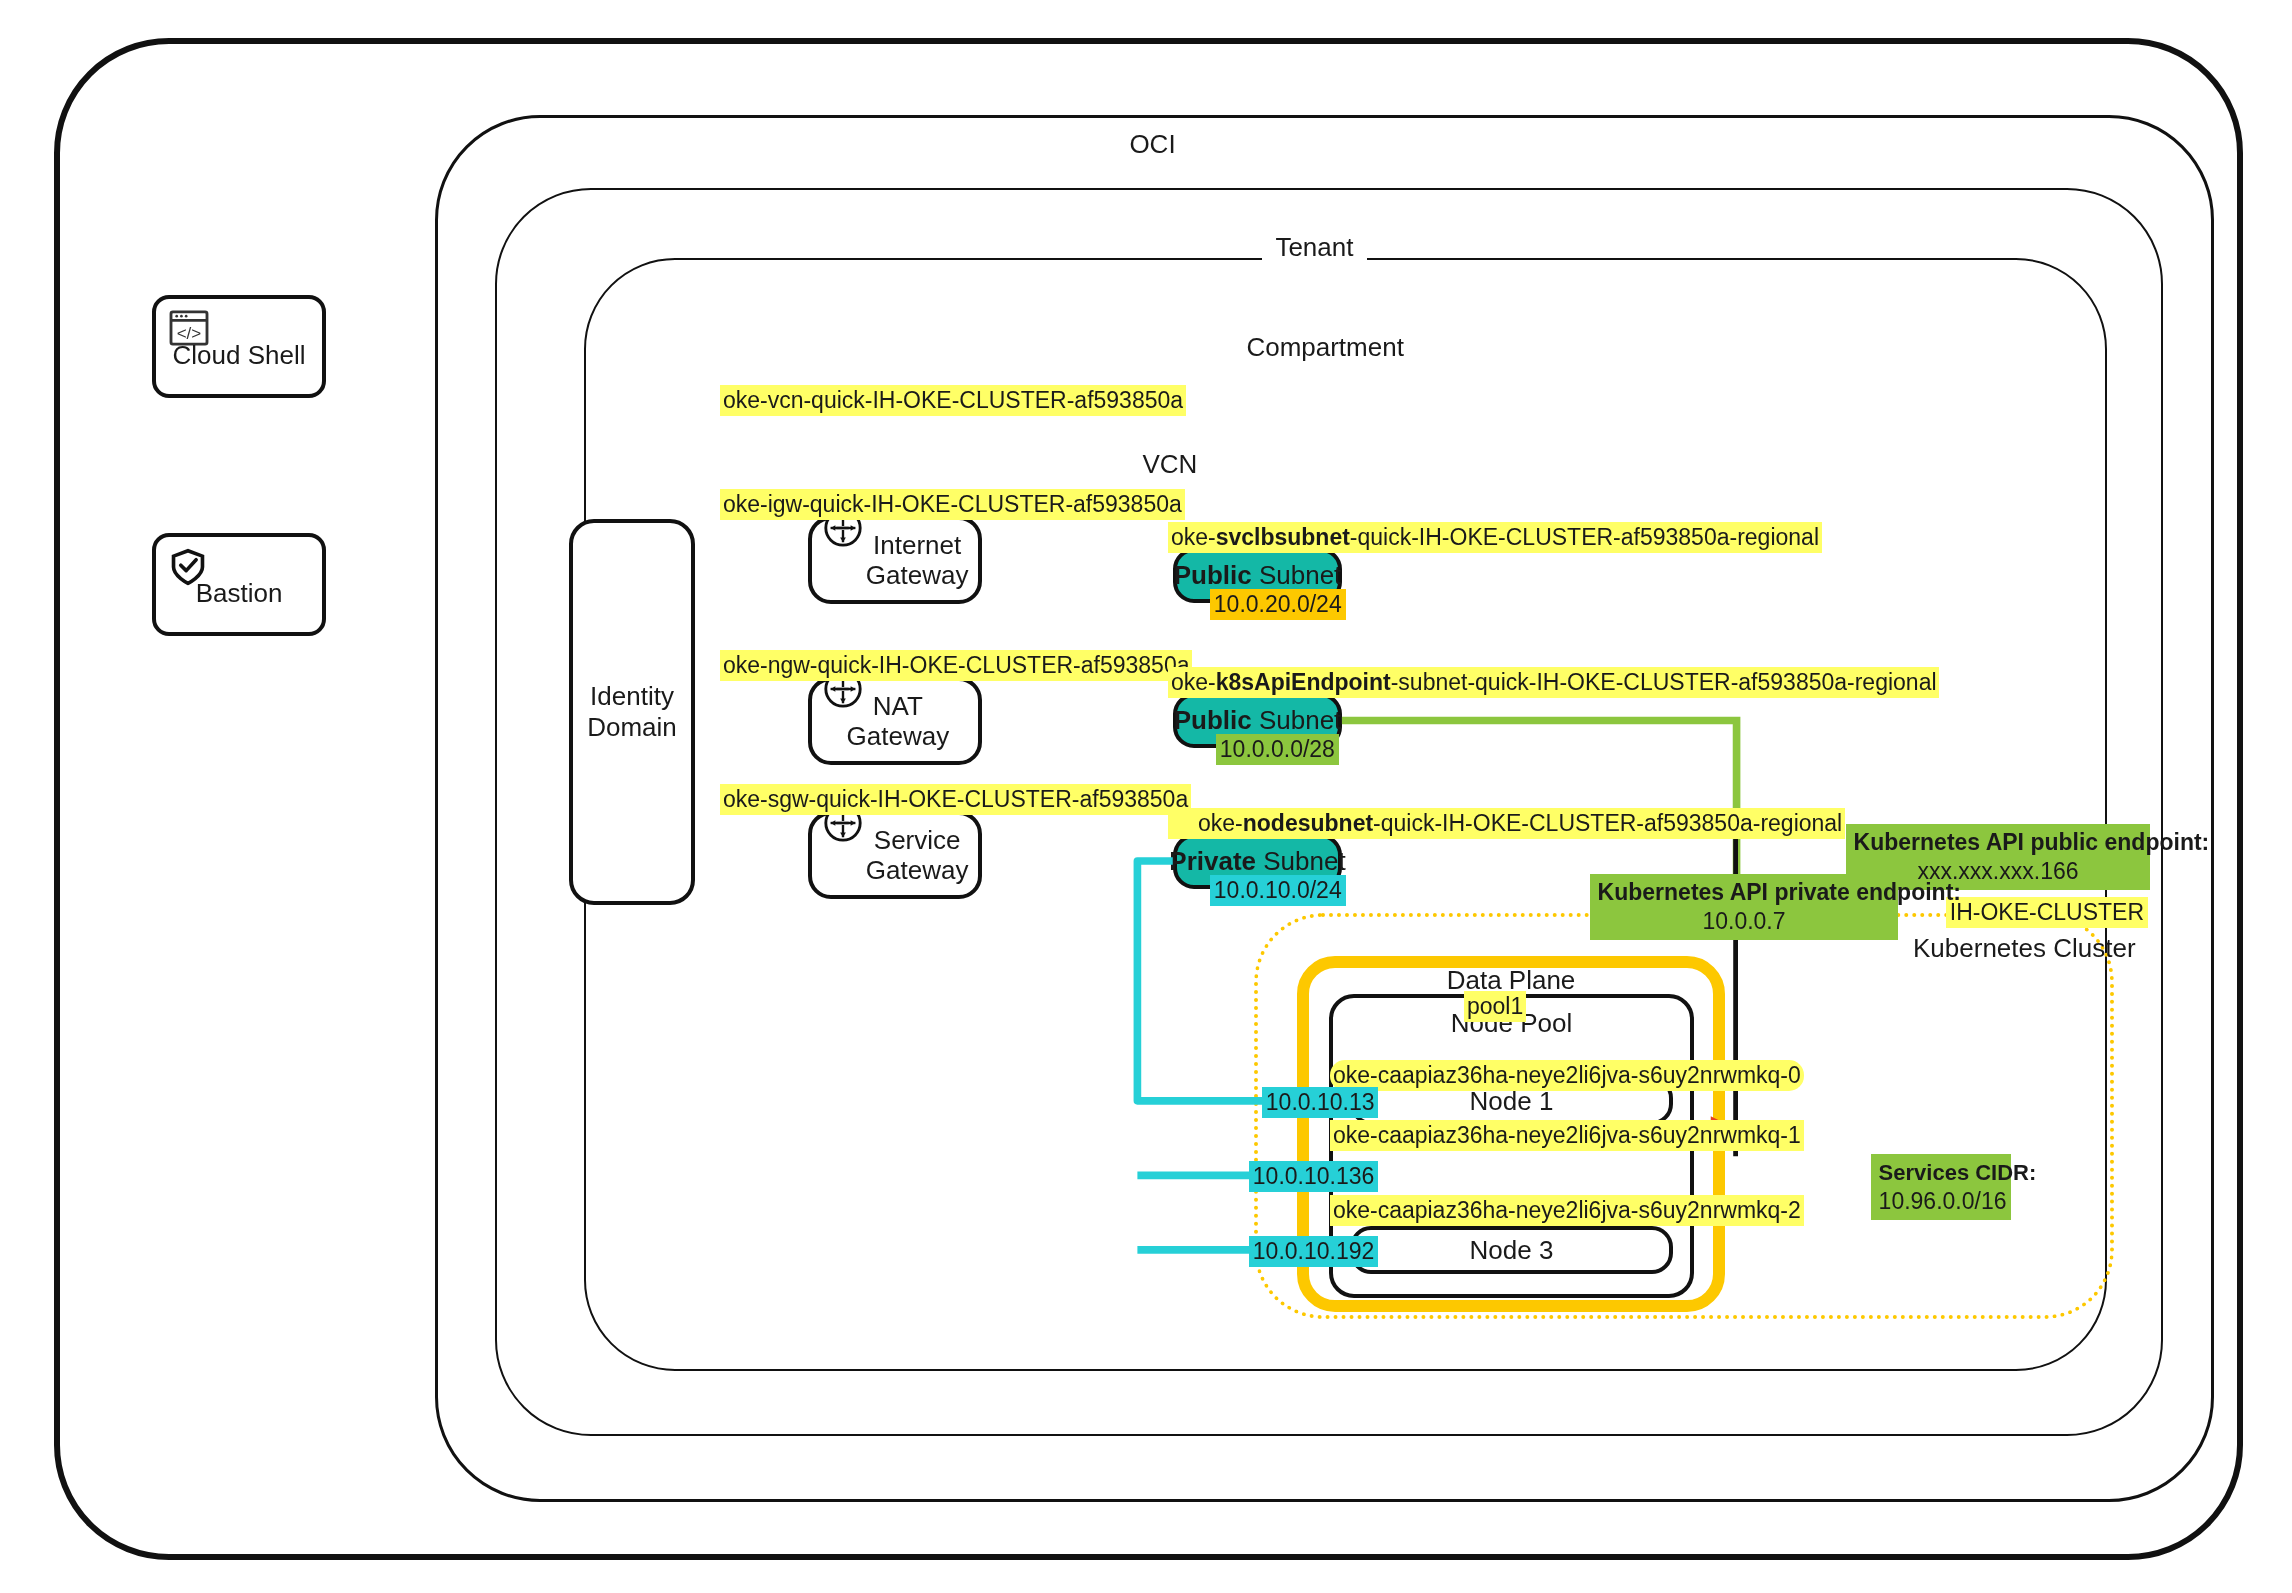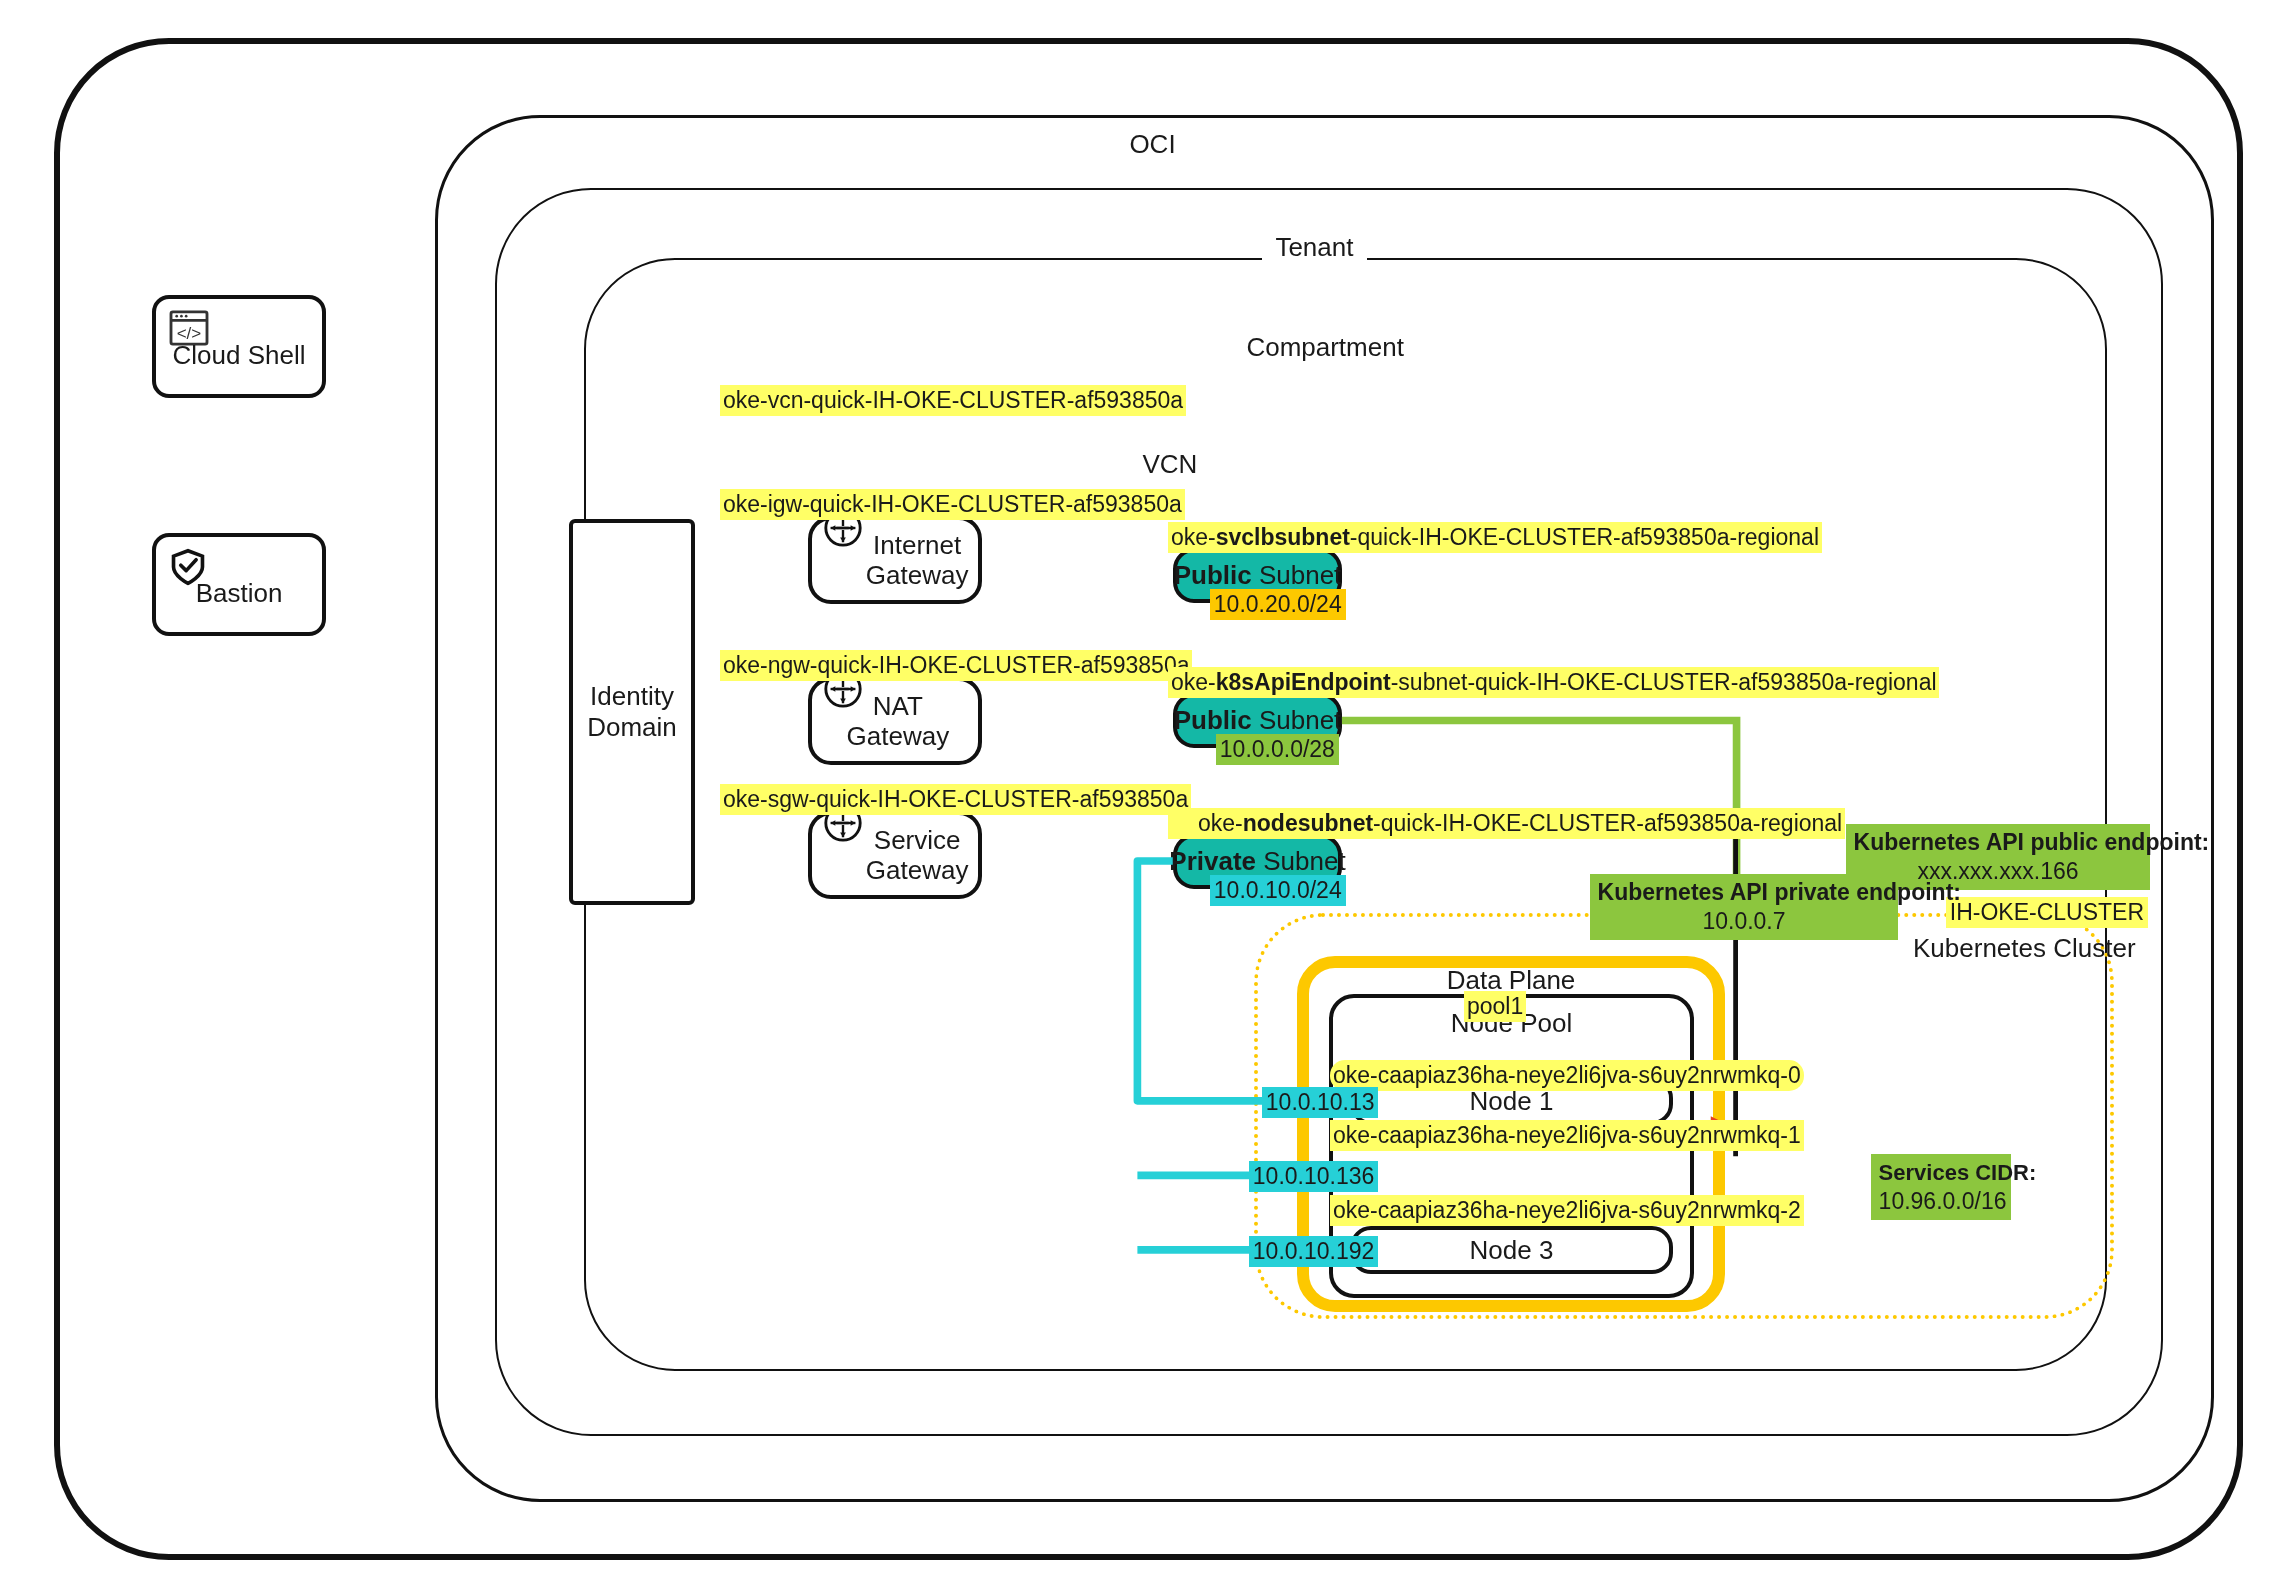--- a/index.html
+++ b/index.html
@@ -23,21 +23,21 @@
   .rbox{position:absolute;box-sizing:border-box;border:4.8px solid #111;border-radius:21px;background:#fff;
         display:flex;flex-direction:column;align-items:center;justify-content:center;}
   .rbox .t{font-size:26px;line-height:1.18;text-align:center;}
 
   
   #cloudshell{left:152px;top:295px;width:174px;height:103px;border-radius:17px;}
   #bastion   {left:152px;top:533px;width:174px;height:103px;border-radius:17px;}
   .tile-lbl{position:absolute;left:0;right:0;bottom:23px;text-align:center;font-size:26px;}
   .tile-ico{position:absolute;left:13.4px;top:10.5px;width:40px;height:36px;}
 
-  #identity{left:569px;top:519px;width:126px;height:386px;border-radius:6px;}
+  #identity{left:569px;top:519px;width:126px;height:386px;border-radius:25px;}
 
   
   .gw{position:absolute;box-sizing:border-box;border:4.8px solid #111;border-radius:23px;background:#fff;}
   #igw{left:808px;top:516px;width:174px;height:88px;}
   #ngw{left:808px;top:677px;width:174px;height:88px;}
   #sgw{left:808px;top:811px;width:174px;height:88px;}
   .gw-ico{position:absolute;left:9.6px;top:-13.4px;width:42px;height:42px;}
   .gw-txt{position:absolute;left:50px;right:5.7px;top:50%;transform:translateY(-50%);
           text-align:center;font-size:26px;line-height:1.16;}
   .gw-txt.one{left:9.6px;}

